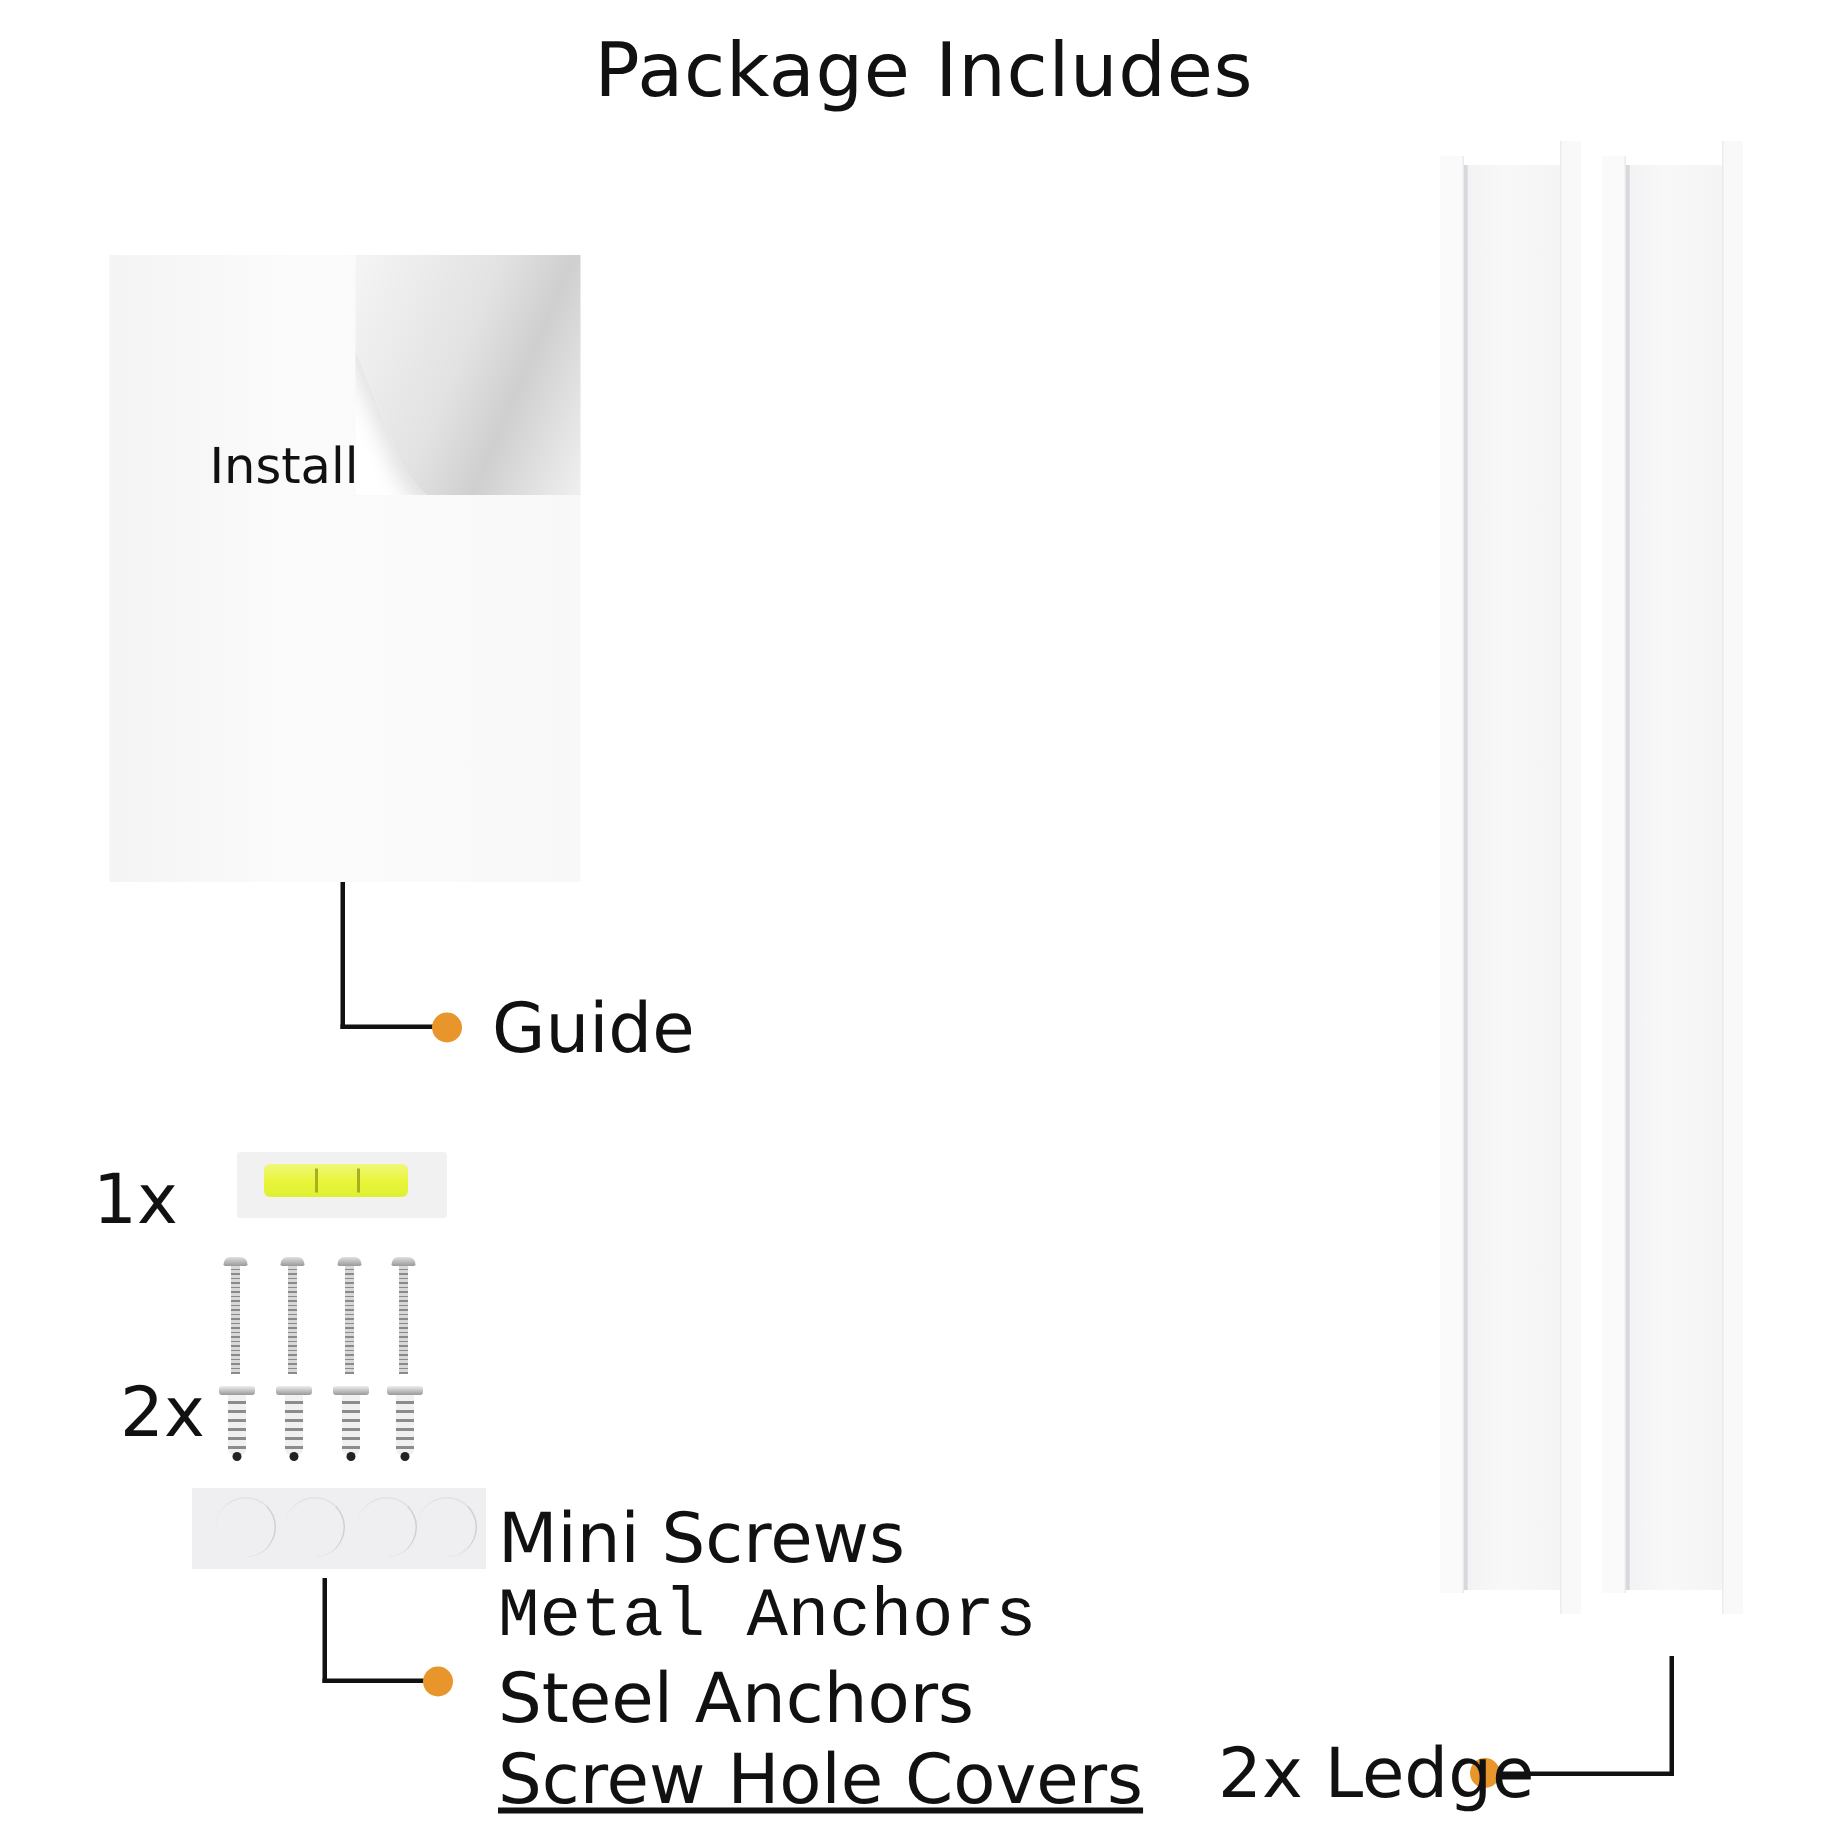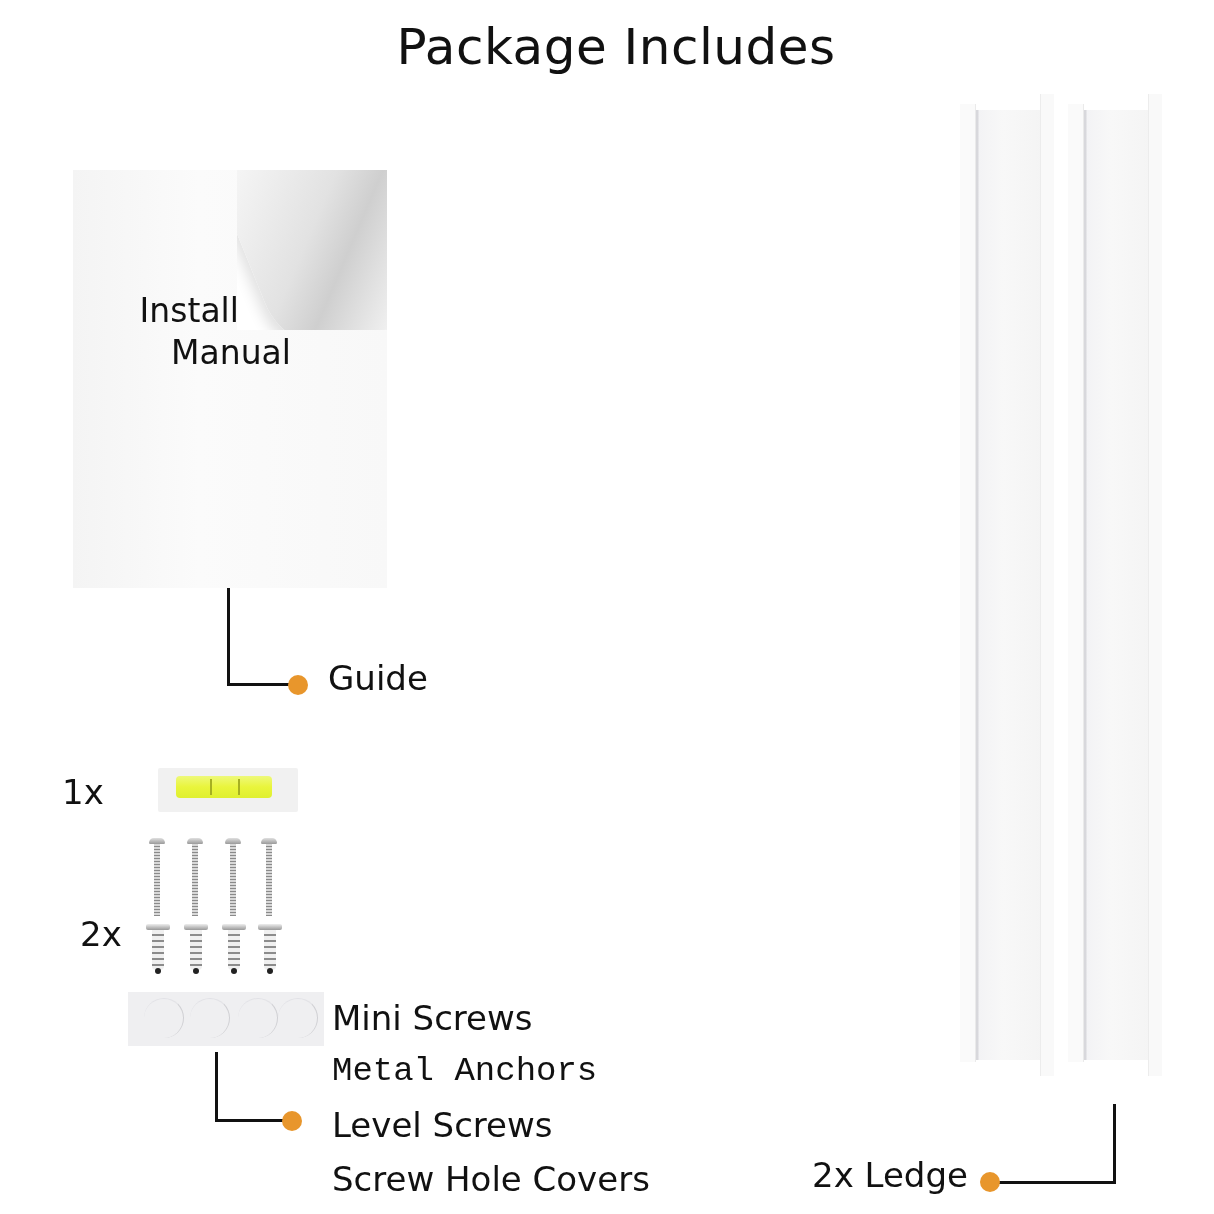--- a/index.html
+++ b/index.html
@@ -29,21 +29,21 @@
       border-radius: 0 0 20px 70px;
       background: linear-gradient(135deg, #f9f9f9 0%, #e2e2e2 40%, #cfcfcf 55%, #f2f2f2 80%);
       transform: rotate(-22deg);
       box-shadow: -6px 8px 14px rgba(0,0,0,0.12);
     }
 
     
     .line { position: absolute; background: #111; }
     .dot { position: absolute; width: 20px; height: 20px; border-radius: 50%; background: #e8962c; }
 
-    .label { position: absolute; font-size: 34px; color: #111; white-space: nowrap; }
+    .label { position: absolute; font-size: 46px; color: #111; white-space: nowrap; }
 
     
     .level {
       position: absolute; left: 158px; top: 768px; width: 140px; height: 44px;
       background: #f1f1f1; border-radius: 2px;
     }
     .level-vial {
       position: absolute; left: 18px; top: 8px; width: 96px; height: 22px;
       background: linear-gradient(180deg, #eef97a 0%, #e9f53c 50%, #dff030 100%);
       border-radius: 4px;
@@ -92,21 +92,20 @@
     .ledge-right-lip { position: absolute; left: 92px; top: 0; width: 14px; height: 982px; background: #f9f9f9; border-left: 1px solid #ececec; }
   </style>
 </head>
 <body>
 
 <div class="title">Package Includes</div>
 
 <div class="manual">
   <div class="manual-text">
     <div><span>Installation</span></div>
-    <div>Manual</div>
   </div>
   <div class="curl">
     <div class="curl-bg"></div>
     <div class="curl-flap"></div>
   </div>
 </div>
 
 <div class="line" style="left:227px; top:588px; width:3px; height:98px;"></div>
 <div class="line" style="left:227px; top:683px; width:68px; height:3px;"></div>
 <div class="dot" style="left:288px; top:675px;"></div>
@@ -166,22 +165,22 @@
   <div class="cover-circle" style="left:110px;"></div>
   <div class="cover-circle" style="left:150px;"></div>
 </div>
 
 <div class="line" style="left:215px; top:1052px; width:3px; height:70px;"></div>
 <div class="line" style="left:215px; top:1119px; width:72px; height:3px;"></div>
 <div class="dot" style="left:282px; top:1111px;"></div>
 
 <div class="label" style="left:332px; top:998px;">Mini Screws</div>
 <div class="label" style="left:332px; top:1052px;font-family:Liberation Mono, monospace;">Metal Anchors</div>
-<div class="label" style="left:332px; top:1105px;">Level Screws</div>
-<div class="label" style="left:332px; top:1159px;">Screw Hole Covers</div>
+<div class="label" style="left:332px; top:1105px;">Steel Anchors</div>
+<div class="label" style="left:332px; top:1159px;text-decoration:underline;">Screw Hole Covers</div>
 
 <div class="ledge" style="left:948px;">
   <div class="ledge-left-lip"></div>
   <div class="ledge-face"></div>
   <div class="ledge-right-lip"></div>
 </div>
 <div class="ledge" style="left:1056px;">
   <div class="ledge-left-lip"></div>
   <div class="ledge-face"></div>
   <div class="ledge-right-lip"></div>

